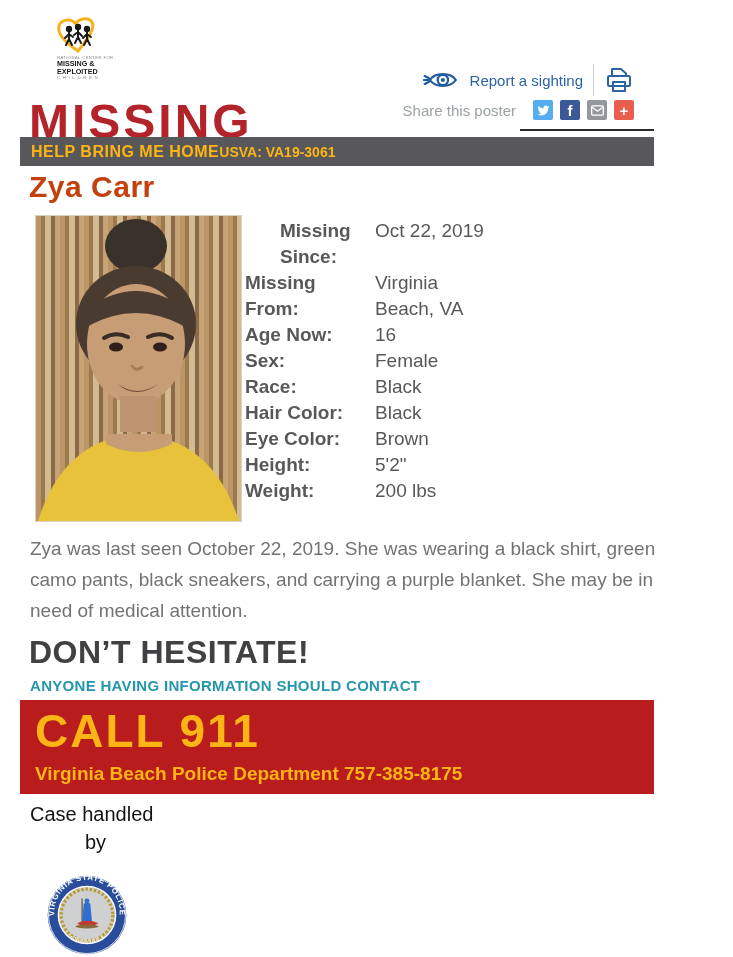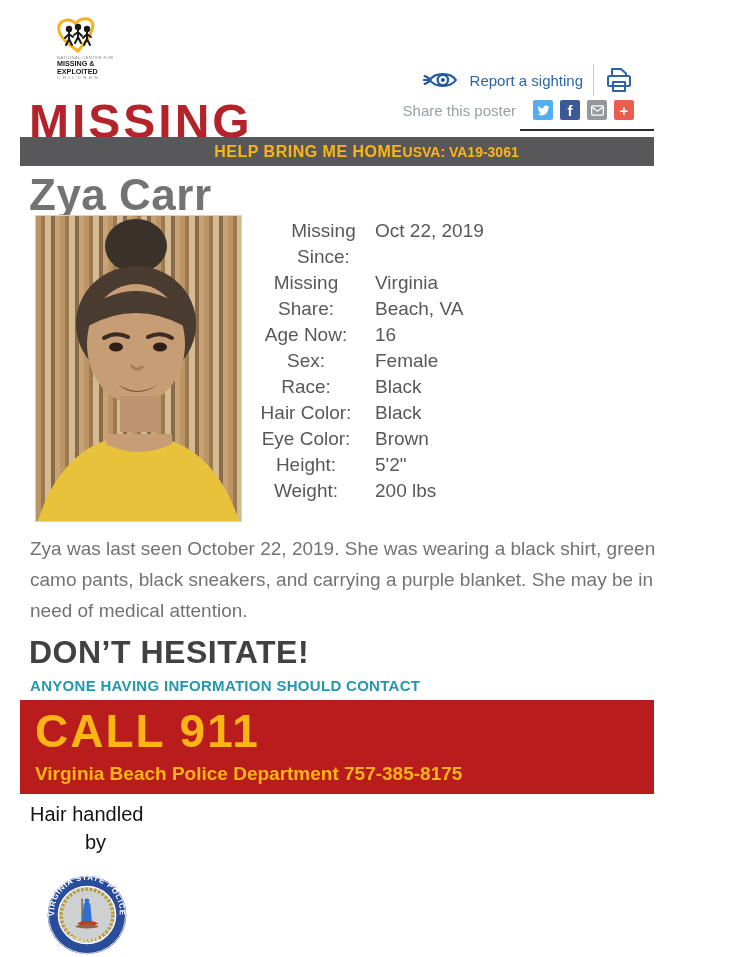--- a/index.html
+++ b/index.html
@@ -19,32 +19,32 @@
   .share-label { font-size:15px; color:#9aa0a4; margin-right:10px; }
   .soc { width:20px; height:20px; border-radius:2px; margin-left:7px; display:flex; align-items:center; justify-content:center; cursor:pointer; }
   .soc .glyph { color:#fff; font-weight:bold; font-size:15px; line-height:1; }
   .soc.twitter { background:#55acee; }
   .soc.facebook { background:#3b5998; }
   .soc.email { background:#95989a; }
   .soc.plus { background:#e95e4f; }
   
   .missing-title { position:absolute; left:29px; top:94px; font-size:48px; font-weight:bold; letter-spacing:3px; color:#b2232a; }
   .topline { position:absolute; left:520px; top:129px; width:193px; height:2px; background:#2b2b2b; }
-  .band1 { position:absolute; left:20px; top:137px; width:693px; height:29px; background:#58585a; display:flex; align-items:center; justify-content:center; padding:0 11px; }
+  .band1 { position:absolute; left:20px; top:137px; width:693px; height:29px; background:#58585a; display:flex; align-items:center; justify-content:flex-start; padding:0 11px; }
   .tagline { color:#fdb515; font-weight:bold; font-size:16px; letter-spacing:0.5px; }
   .case-number { color:#fdb515; font-weight:bold; font-size:14px; }
   
-  .person-name { position:absolute; left:29px; top:170px; font-size:44px; font-weight:bold; color:#737373; letter-spacing:0.5px; }
+  .person-name { position:absolute; left:29px; top:170px; font-size:30px; font-weight:bold; color:#c2410c; letter-spacing:0.5px; }
   .photo { position:absolute; left:35px; top:215px; width:207px; height:307px; border:1px solid #d8d2c4;
     background:repeating-linear-gradient(90deg,#bb9566 0 5px,#9c7a50 5px 9px,#d4ba90 9px 15px,#8a6a48 15px 19px,#c7a376 19px 24px);
   }
   .photo svg { display:block; filter:blur(0.4px); }
   .details { position:absolute; left:245px; top:218px; width:250px; font-size:19px; line-height:26px; color:#58585b; }
   .drow { display:flex; }
-  .dlabel { width:122px; flex:none; text-align:center; }
+  .dlabel { width:122px; flex:none; text-align:left;font-weight:bold; }
   .dlabel.squeeze { padding-left:35px; }
   .dval { margin-left:8px; flex:1; }
   .description { position:absolute; left:30px; top:533px; width:665px; font-size:19px; line-height:31px; color:#737373; }
   
   .dont { position:absolute; left:29px; top:634px; font-size:32px; font-weight:bold; letter-spacing:0.5px; color:#414042; }
   .anyone { position:absolute; left:30px; top:677px; font-size:15px; font-weight:bold; letter-spacing:0.3px; color:#2497ad; }
   .band2 { position:absolute; left:20px; top:700px; width:693px; height:94px; background:#b91c1c; }
   .call { position:absolute; left:15px; top:4px; font-size:46px; font-weight:bold; letter-spacing:2px; color:#fdb515; }
   .dept { position:absolute; left:15px; top:63px; font-size:19px; font-weight:bold; color:#fdb515;text-align:center; }
   
@@ -152,21 +152,21 @@
       <path d="M70 228 Q102 244 136 228 L136 218 L70 218 Z" fill="#c79d76"></path>
     </svg>
   </div>
 
   <div class="details">
     <div class="drow">
       <div class="dlabel squeeze">Missing Since:</div>
       <div class="dval">Oct 22, 2019</div>
     </div>
     <div class="drow">
-      <div class="dlabel">Missing Share:</div>
+      <div class="dlabel">Missing From:</div>
       <div class="dval">Virginia Beach, VA</div>
     </div>
     <div class="drow">
       <div class="dlabel">Age Now:</div>
       <div class="dval">16</div>
     </div>
     <div class="drow">
       <div class="dlabel">Sex:</div>
       <div class="dval">Female</div>
     </div>
@@ -196,21 +196,21 @@
 
   <div class="dont">DON’T HESITATE!</div>
   <div class="anyone">ANYONE HAVING INFORMATION SHOULD CONTACT</div>
 
   <div class="band2">
     <div class="call">CALL 911</div>
     <div class="dept">Virginia Beach Police Department 757-385-8175</div>
   </div>
 
   <div class="case-handled">
-    <div>Hair handled</div>
+    <div>Case handled</div>
     <div class="by">by</div>
   </div>
 
   <div class="seal">
     <svg width="82" height="82" viewBox="0 0 100 100">
       <circle cx="50" cy="50" r="48" fill="#2a4d9b"></circle>
       <circle cx="50" cy="50" r="47" fill="none" stroke="#fff" stroke-width="1"></circle>
       <circle cx="50" cy="50" r="35" fill="#cfd0d2" stroke="#fff" stroke-width="1.5"></circle>
       <circle cx="50" cy="50" r="31.5" fill="none" stroke="#b89b30" stroke-width="4" stroke-dasharray="3 2.2"></circle>
       <defs>

